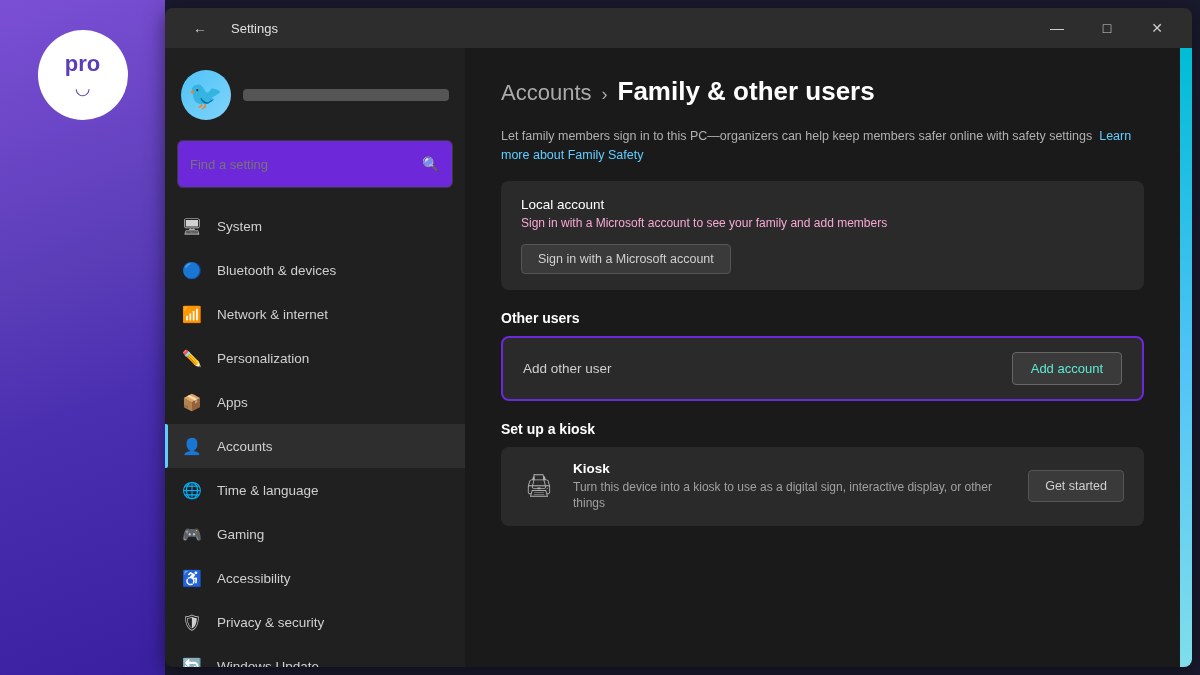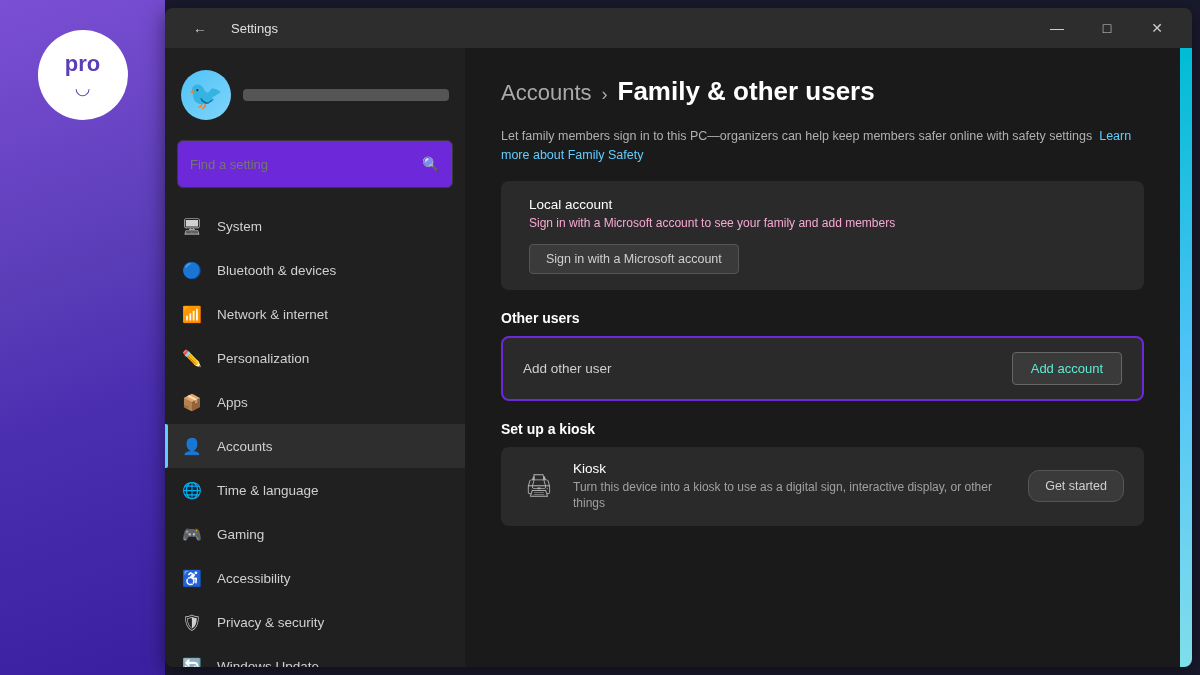--- a/index.html
+++ b/index.html
@@ -251,21 +251,21 @@
     }
     .section-subtitle a {
       color: #60cdff;
       text-decoration: none;
     }
 
     
     .card {
       background: #2a2a2a;
       border-radius: 8px;
-      padding: 16px 28px;
+      padding: 16px 20px;
       margin-bottom: 20px;
     }
     .card-title {
       color: #ffffff;
       font-size: 13.5px;
       font-weight: 500;
       margin-bottom: 4px;
     }
     .card-desc {
       color: #f9a8d4;
@@ -334,33 +334,33 @@
       color: #b0b0b0;
       font-size: 22px;
       flex-shrink: 0;
     }
     .kiosk-text {
       flex: 1;
     }
     .kiosk-title {
       color: #ffffff;
       font-size: 13.5px;
-      font-weight: 400;
+      font-weight: 700;
       margin-bottom: 3px;
     }
     .kiosk-desc {
       color: #a0a0a0;
       font-size: 12px;
       line-height: 1.4;
     }
     .kiosk-btn {
       background: #3a3a3a;
       color: #d0d0d0;
       border: 1px solid #555;
-      border-radius: 11px;
+      border-radius: 4px;
       padding: 8px 16px;
       font-size: 12.5px;
       cursor: pointer;
       white-space: nowrap;
     }
 
     
     ::-webkit-scrollbar { width: 6px; }
     ::-webkit-scrollbar-track { background: #1a1a1a; }
     ::-webkit-scrollbar-thumb { background: #444; border-radius: 3px; }

